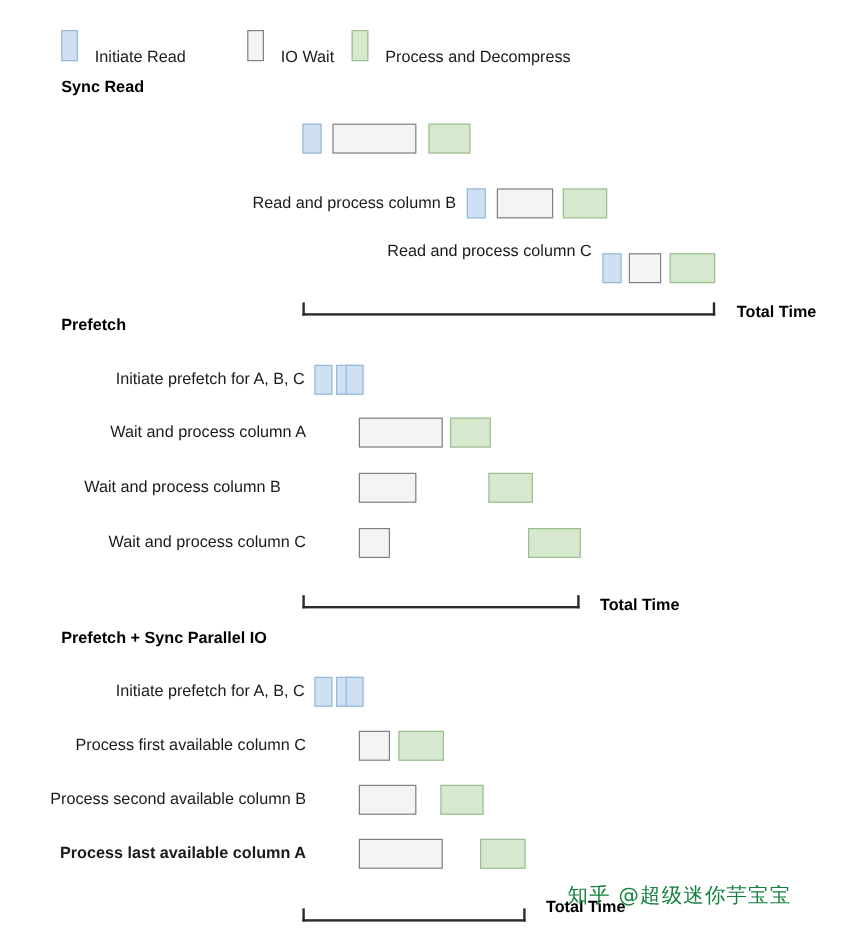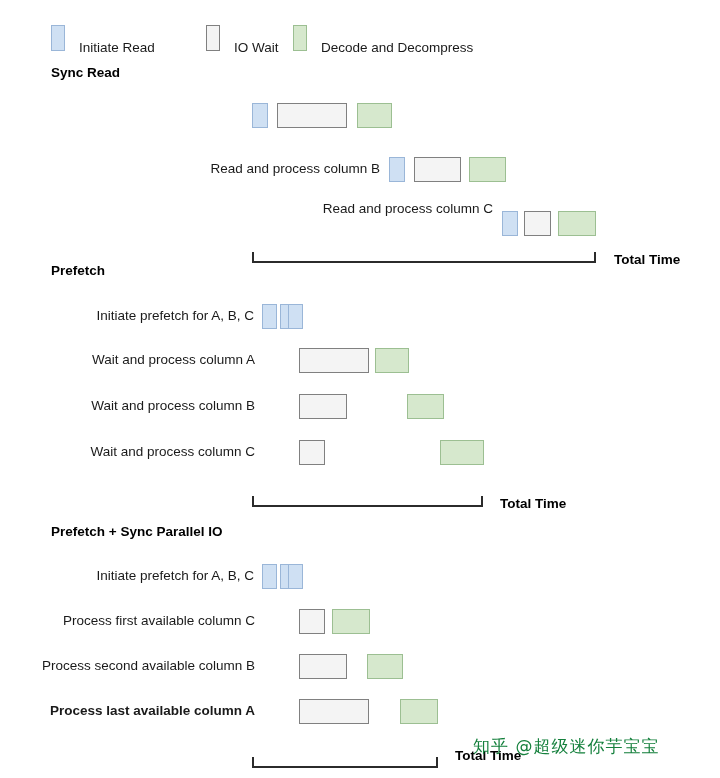--- a/index.html
+++ b/index.html
@@ -121,21 +121,21 @@
     <div class="legend-item" style="left: 51px; top: 20px;">
       <span class="legend-swatch" style="background: rgb(207, 224, 243); border-color: rgb(154, 182, 216);"></span>
       <span class="legend-label">Initiate Read</span>
     </div>
     <div class="legend-item" style="left: 206px; top: 20px;">
       <span class="legend-swatch" style="background: rgb(244, 244, 244); border-color: rgb(128, 128, 128);"></span>
       <span class="legend-label">IO Wait</span>
     </div>
     <div class="legend-item" style="left: 293px; top: 20px;">
       <span class="legend-swatch" style="background: rgb(214, 232, 205); border-color: rgb(156, 191, 146);"></span>
-      <span class="legend-label">Decode and Decompress</span>
+      <span class="legend-label">Process and Decompress</span>
     </div>
     <div class="section-header" style="left: 51px; top: 65px;">Sync Read</div>
     <div class="bar bar-initiate" style="left: 252px; top: 103px; width: 16px; height: 25px;"></div>
     <div class="bar bar-iowait" style="left: 277px; top: 103px; width: 70px; height: 25px;"></div>
     <div class="bar bar-decode" style="left: 357px; top: 103px; width: 35px; height: 25px;"></div>
     <div class="row-label" style="right: 340px; top: 161px;">Read and process column B</div>
     <div class="bar bar-initiate" style="left: 389px; top: 157px; width: 16px; height: 25px;"></div>
     <div class="bar bar-iowait" style="left: 414px; top: 157px; width: 47px; height: 25px;"></div>
     <div class="bar bar-decode" style="left: 469px; top: 157px; width: 37px; height: 25px;"></div>
     <div class="row-label" style="right: 227px; top: 201px;">Read and process column C</div>
@@ -149,21 +149,21 @@
     </div>
     <div class="bracket-label" style="left: 614px; top: 252px;">Total Time</div>
     <div class="section-header" style="left: 51px; top: 263px;">Prefetch</div>
     <div class="row-label" style="right: 466px; top: 308px;">Initiate prefetch for A, B, C</div>
     <div class="bar bar-initiate" style="left: 262px; top: 304px; width: 15px; height: 25px;"></div>
     <div class="bar bar-initiate" style="left: 280px; top: 304px; width: 15px; height: 25px;"></div>
     <div class="bar bar-initiate" style="left: 288px; top: 304px; width: 15px; height: 25px;"></div>
     <div class="row-label" style="right: 465px; top: 352px;">Wait and process column A</div>
     <div class="bar bar-iowait" style="left: 299px; top: 348px; width: 70px; height: 25px;"></div>
     <div class="bar bar-decode" style="left: 375px; top: 348px; width: 34px; height: 25px;"></div>
-    <div class="row-label" style="right: 465px; top: 398px; margin-left: 44px;">Wait and process column B</div>
+    <div class="row-label" style="right: 486px; top: 398px; margin-left: 44px;">Wait and process column B</div>
     <div class="bar bar-iowait" style="left: 299px; top: 394px; width: 48px; height: 25px;"></div>
     <div class="bar bar-decode" style="left: 407px; top: 394px; width: 37px; height: 25px;"></div>
     <div class="row-label" style="right: 465px; top: 444px;">Wait and process column C</div>
     <div class="bar bar-iowait" style="left: 299px; top: 440px; width: 26px; height: 25px;"></div>
     <div class="bar bar-decode" style="left: 440px; top: 440px; width: 44px; height: 25px;"></div>
     <div class="bracket" style="left: 252px; top: 496px; width: 231px; height: 11px;">
       <div class="bracket-base"></div>
       <div class="bracket-tick left"></div>
       <div class="bracket-tick right"></div>
     </div>

